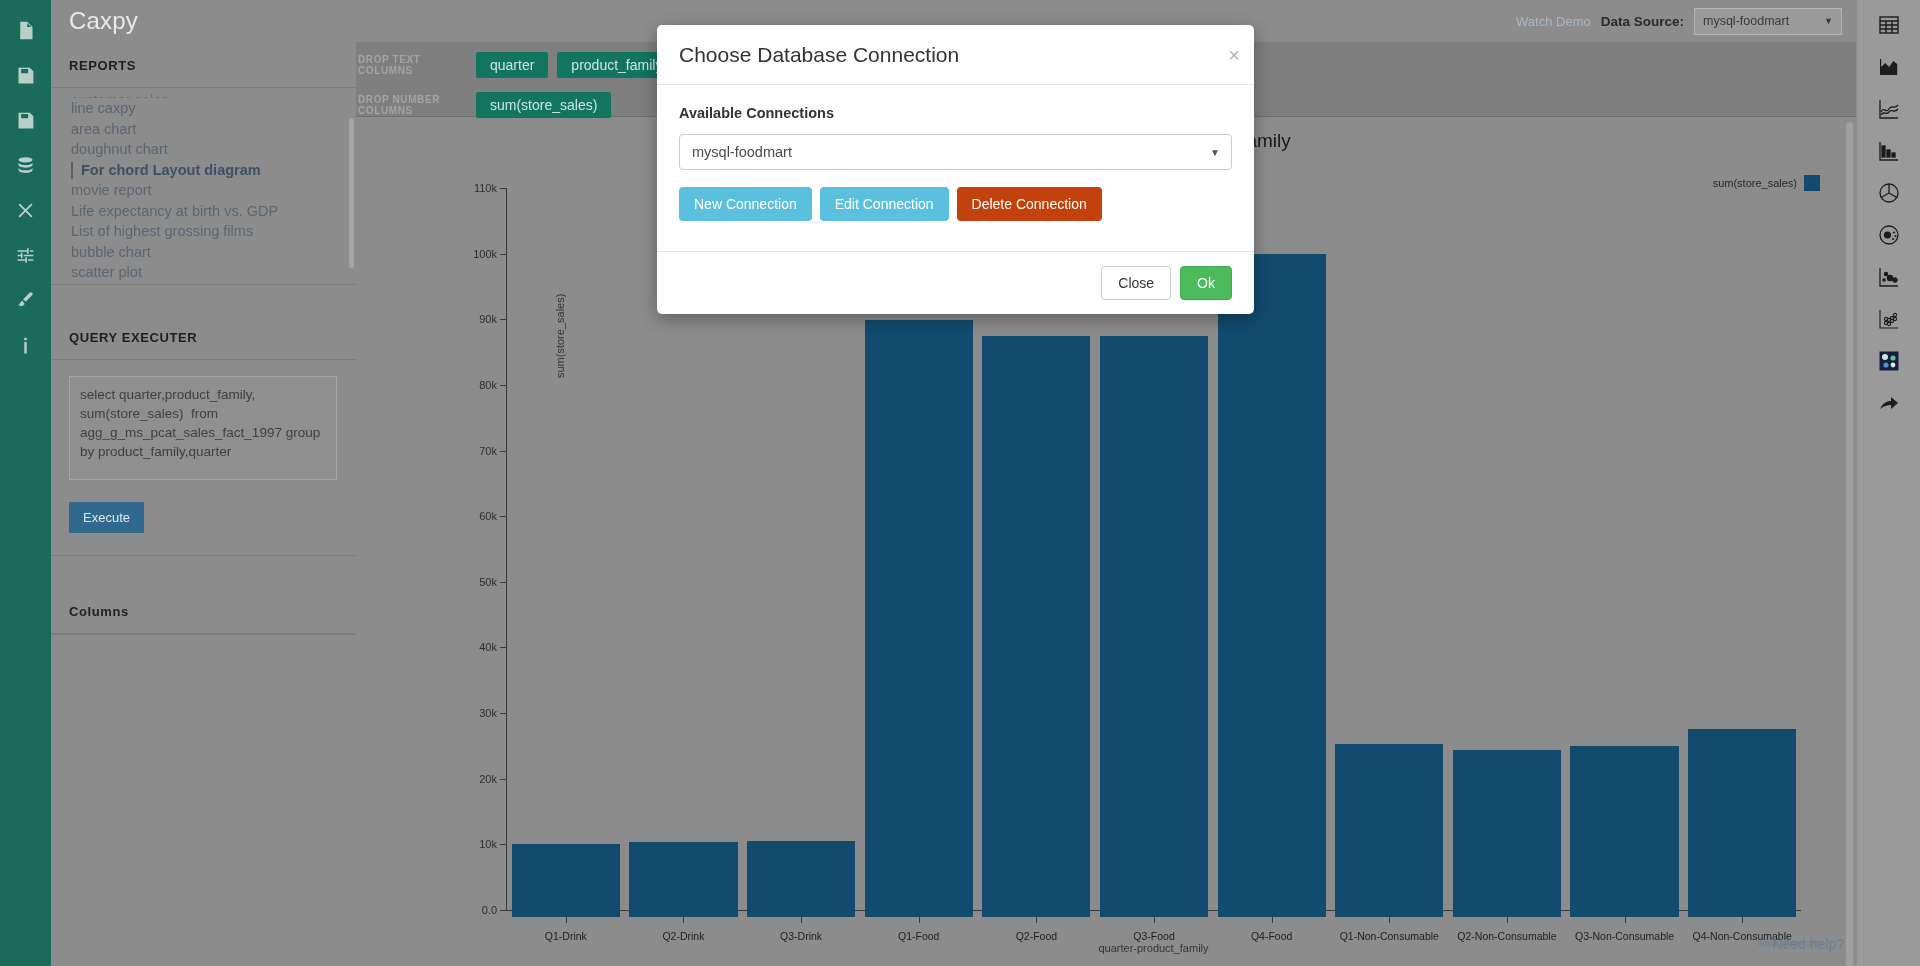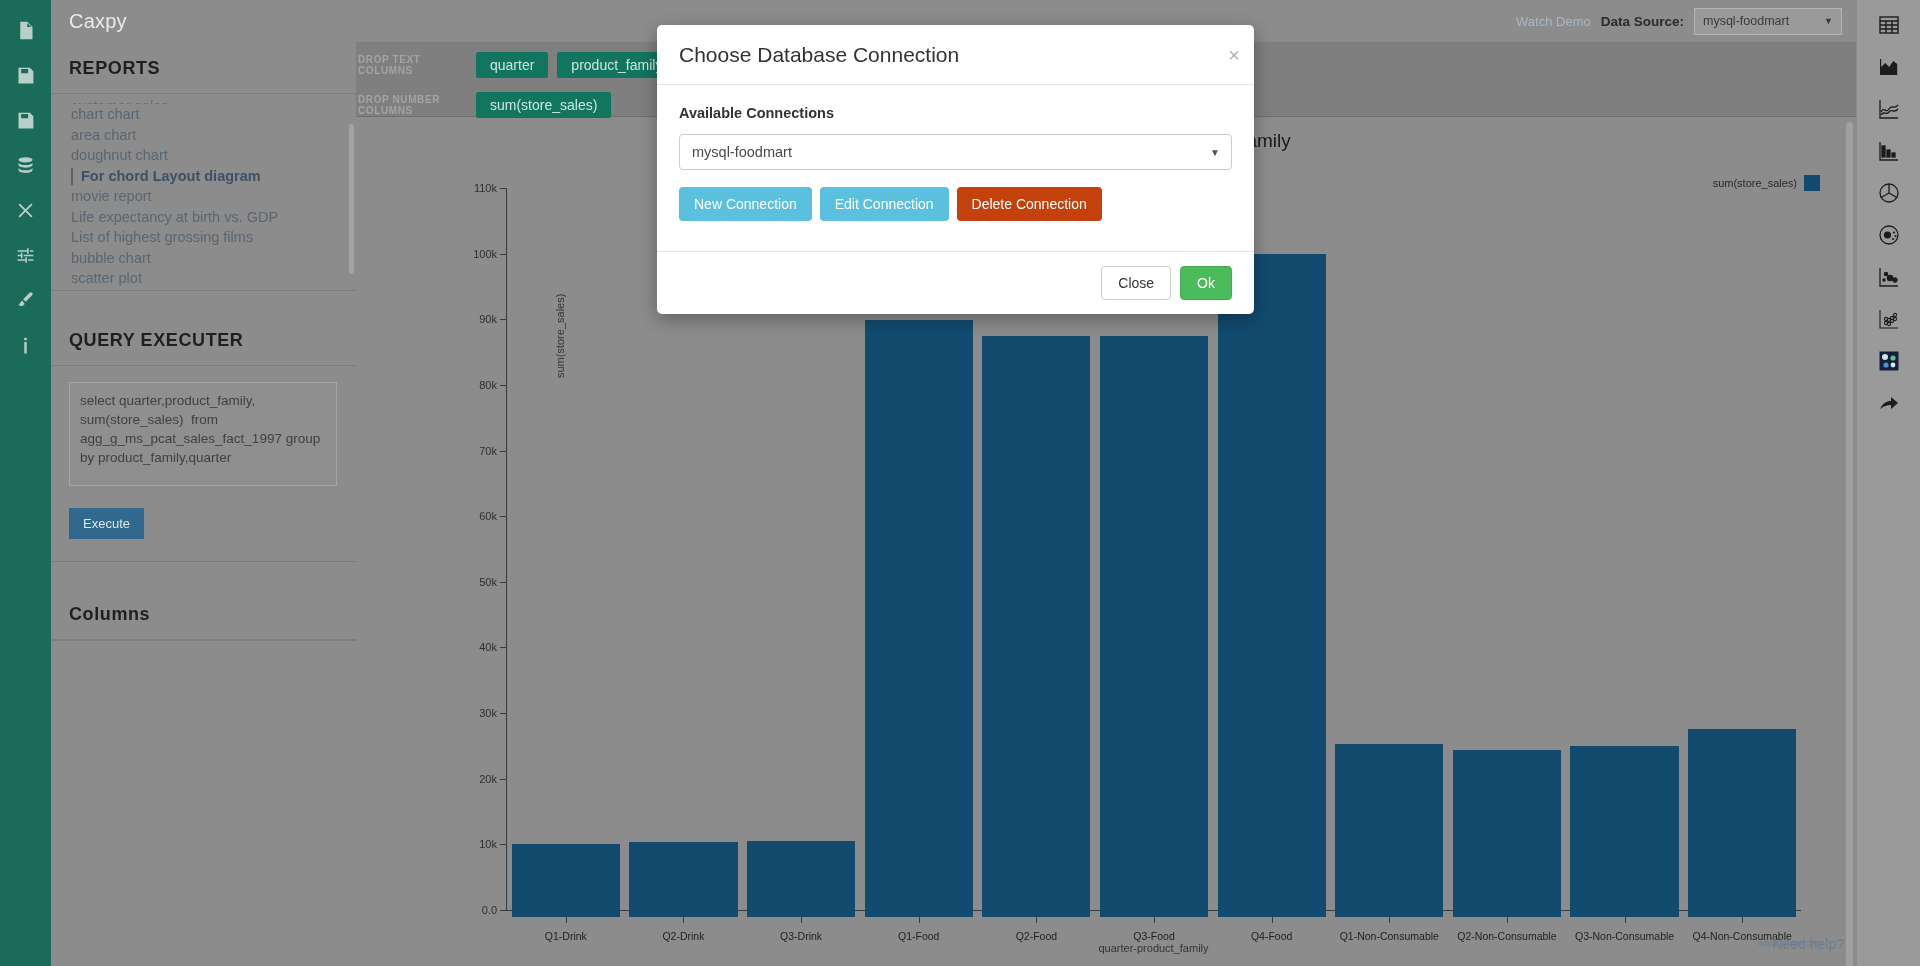--- a/index.html
+++ b/index.html
@@ -36,21 +36,21 @@
 
   
   #topbar {
     position: absolute; left: 51px; top: 0;
     width: 1805px; height: 42px;
     background: #8c8c8c;
     display: flex; align-items: center;
     z-index: 4;
   }
   #brand {
-    font-size: 20px; color: #e9e9e9;
+    font-size: 24px; color: #e9e9e9;
     margin-left: 18px; letter-spacing: .2px;
   }
   #topbar-right {
     margin-left: auto; display: flex; align-items: center;
     margin-right: 14px; gap: 10px;
   }
   #watch-demo { font-size: 13px; color: #a8b6c4; cursor: pointer; }
   #ds-label { font-size: 13.5px; color: #2b2b2b; font-weight: bold; }
   #ds-select {
     width: 148px; height: 27px;
@@ -73,21 +73,21 @@
     width: 305px; height: 966px;
     background: #8c8c8c;
     z-index: 3;
   }
   .panel-card {
     background: #8c8c8c;
     border-bottom: 1px solid #7d7d7d;
   }
   .card-head {
     padding: 16px 18px 14px 18px;
-    font-size: 18px; font-weight: bold;
+    font-size: 13px; font-weight: bold;
     letter-spacing: .6px;
     color: #1f1f1f;
     border-bottom: 1px solid #7d7d7d;
   }
   #reports-card { position: absolute; top: 42px; left: 0; width: 305px; }
   #reports-list {
     position: relative;
     height: 196px;
     overflow: hidden;
     padding: 2px 0 0 0;
@@ -416,21 +416,21 @@
         </svg>
     </div>
   </div>
 
   <div id="left-panel">
 
     <div id="reports-card" class="panel-card">
       <div class="card-head">REPORTS</div>
       <div id="reports-list">
         <div class="report-item clipped">customer sales</div>
-        <div class="report-item">chart chart</div>
+        <div class="report-item">line caxpy</div>
         <div class="report-item">area chart</div>
         <div class="report-item">doughnut chart</div>
         <div class="report-item active">For chord Layout diagram</div>
         <div class="report-item">movie report</div>
         <div class="report-item">Life expectancy at birth vs. GDP</div>
         <div class="report-item">List of highest grossing films</div>
         <div class="report-item">bubble chart</div>
         <div class="report-item">scatter plot</div>
         <div id="reports-scrollbar"></div>
       </div>

